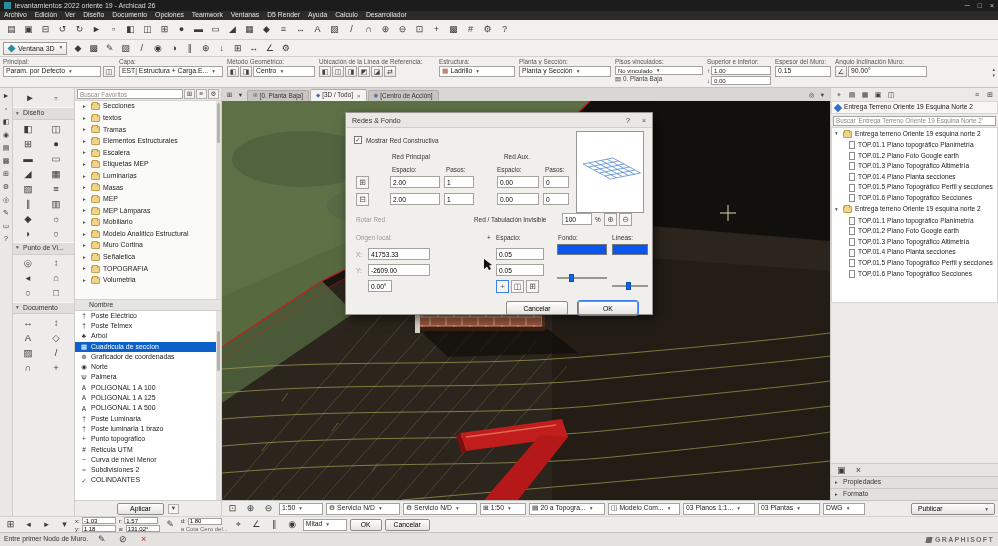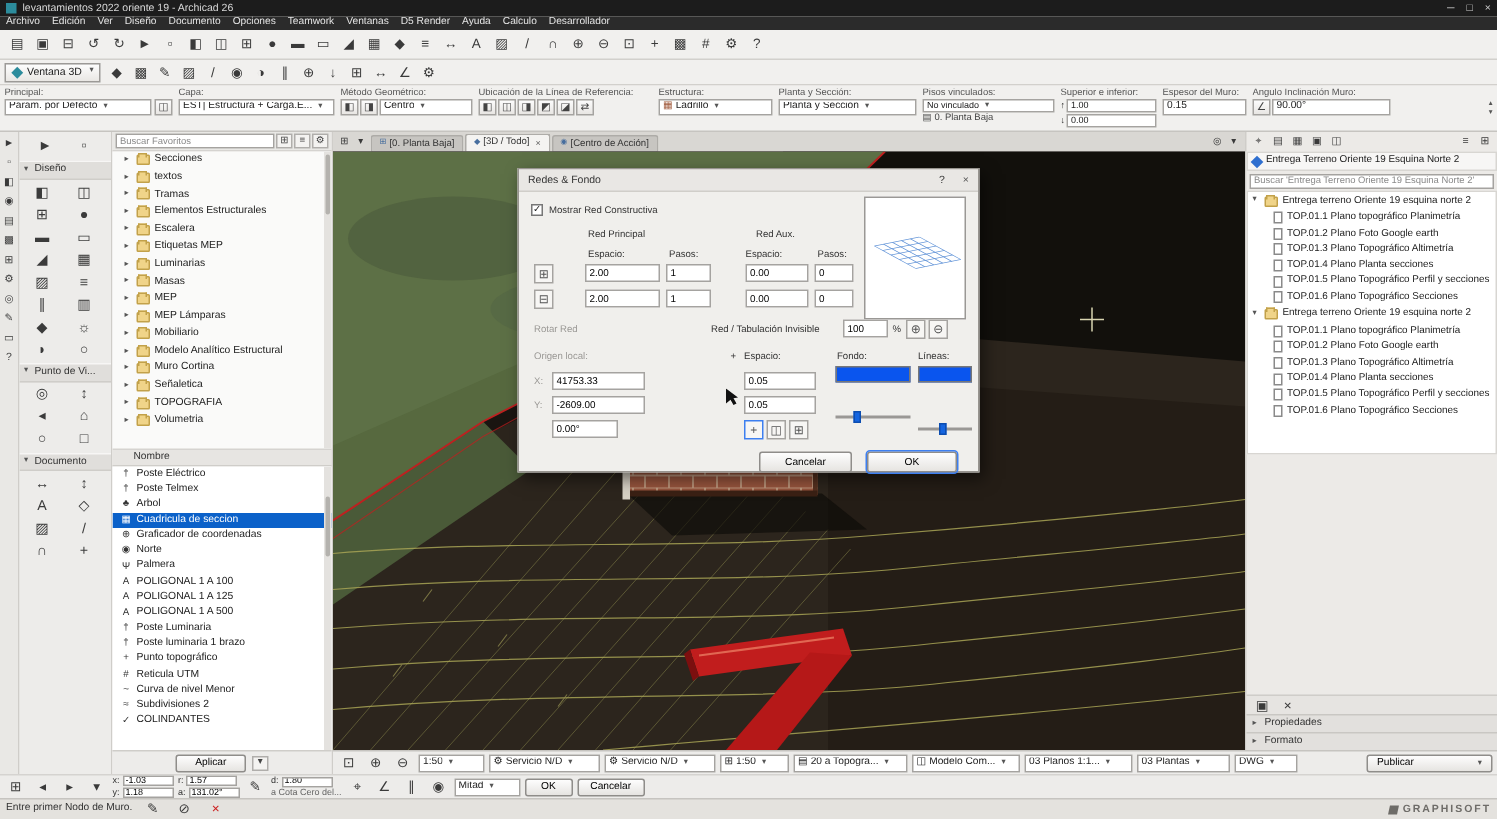--- a/index.html
+++ b/index.html
@@ -974,21 +974,21 @@
     <input class="abs dfield" style="left: 216px; top: 100px; width: 30px;" value="100">
     <span class="abs dlbl" style="left:249px;top:104px">%</span>
     <span class="abs gicon" style="left:258px;top:100px">⊕</span>
     <span class="abs gicon" style="left:273px;top:100px">⊖</span>
 
     <span class="abs dlbl dgray" style="left:10px;top:122px">Origen local:</span>
     <span class="abs dlbl dgray" style="left:10px;top:139px">X:</span>
     <input class="abs dfield" style="left: 22px; top: 135px; width: 62px;" value="41753.33">
     <span class="abs dlbl dgray" style="left:10px;top:155px">Y:</span>
     <input class="abs dfield" style="left: 22px; top: 151px; width: 62px;" value="-2609.00">
-    <input class="abs dfield" style="left: 22px; top: 167px; width: 44px;" value="0.00°">
+    <input class="abs dfield" style="left: 22px; top: 167px; width: 24px;" value="0.00°">
 
     <span class="abs dlbl" style="left:141px;top:122px">+</span>
     <span class="abs dlbl" style="left:150px;top:122px">Espacio:</span>
     <input class="abs dfield" style="left: 150px; top: 135px; width: 48px;" value="0.05">
     <input class="abs dfield" style="left: 150px; top: 151px; width: 48px;" value="0.05">
     <span class="abs" style="left:138px;top:146px">
       <svg width="9" height="12">
           <polygon points="0,0 0,10 3,7.5 5,11 7,10 5,6.5 8,6" fill="#111"></polygon>
         </svg>
     </span>

